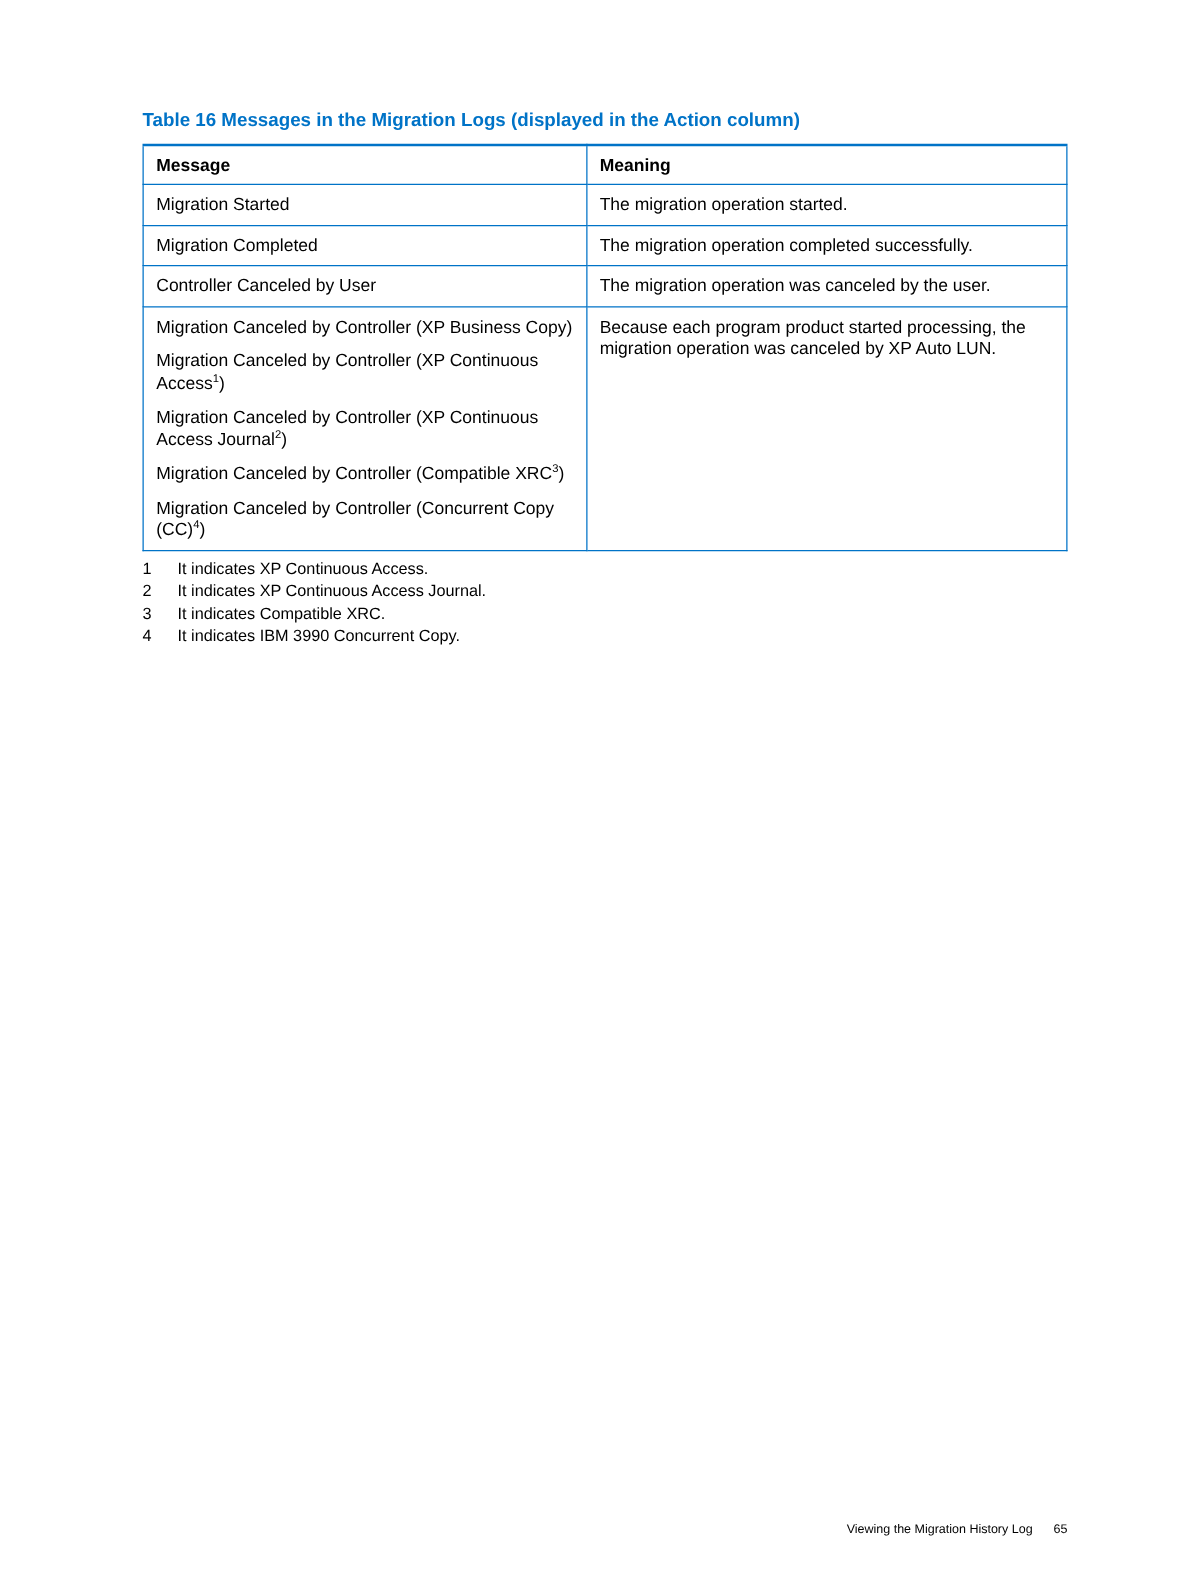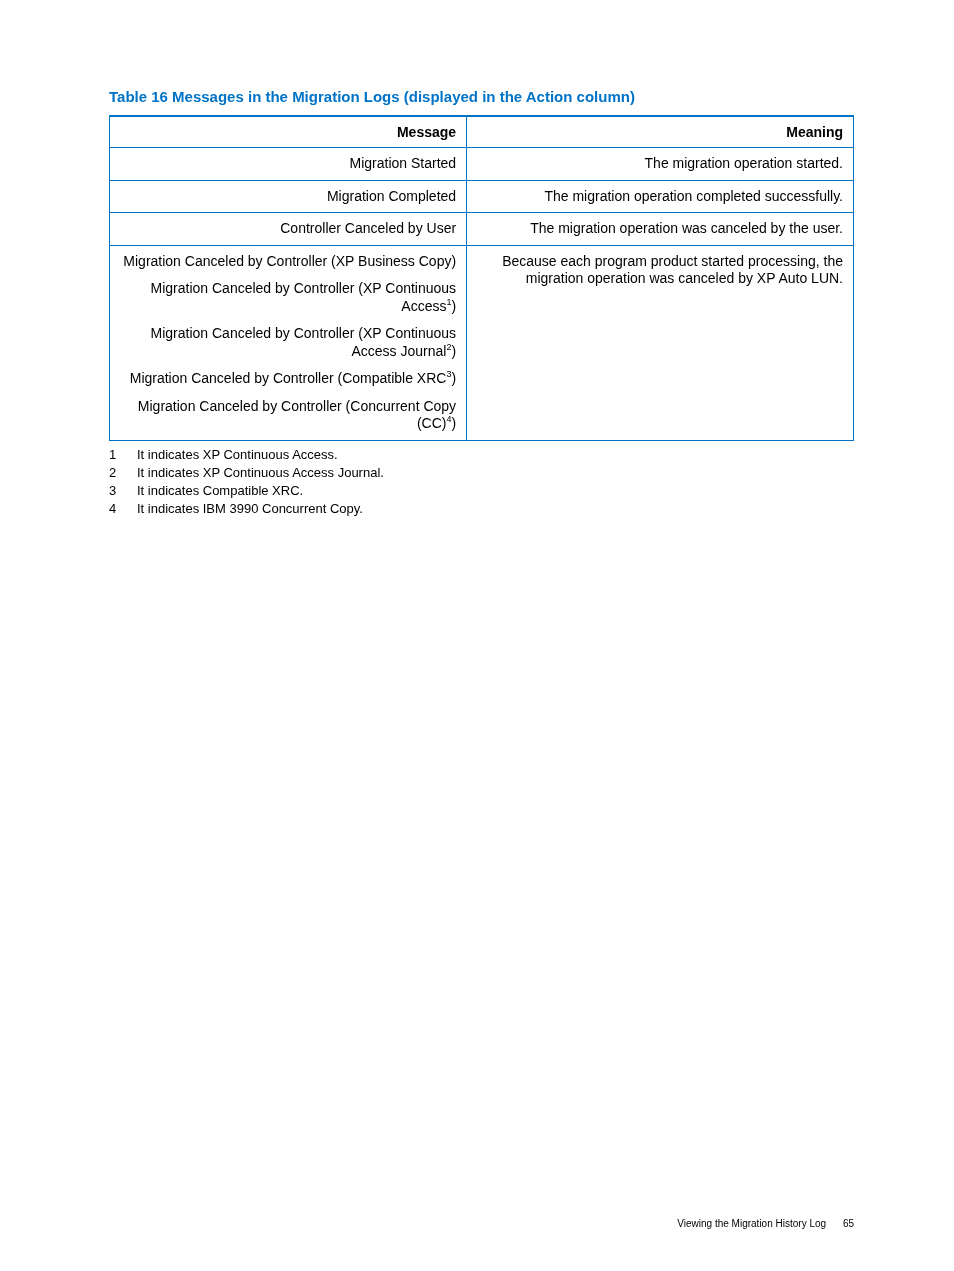--- a/index.html
+++ b/index.html
@@ -5,39 +5,38 @@
     * { box-sizing: border-box; margin: 0; padding: 0; }
     body {
       font-family: Arial, Helvetica, sans-serif;
       background: #fff;
       width: 954px;
       height: 1271px;
       position: relative;
       color: #000;
     }
     .page {
-      padding: 88px 100px 0 86px;
-      margin-left: 23px;
+      padding: 88px 100px 0 114px;
     }
     .table-title {
       color: #0073c7;
       font-weight: bold;
       font-size: 15px;
       margin-bottom: 10px;
     }
     table {
       border-collapse: collapse;
       width: 100%;
       border-top: 2px solid #0073c7;
       border-bottom: 1.5px solid #0073c7;
     }
     th, td {
       border: 1px solid #0073c7;
       padding: 7px 10px;
-      text-align: right;
+      text-align: left;
       vertical-align: top;
       font-size: 14px;
       color: #000;
       font-weight: normal;
     }
     th {
       font-weight: bold;
       font-size: 14px;
     }
     td.message-col { width: 48%; }

